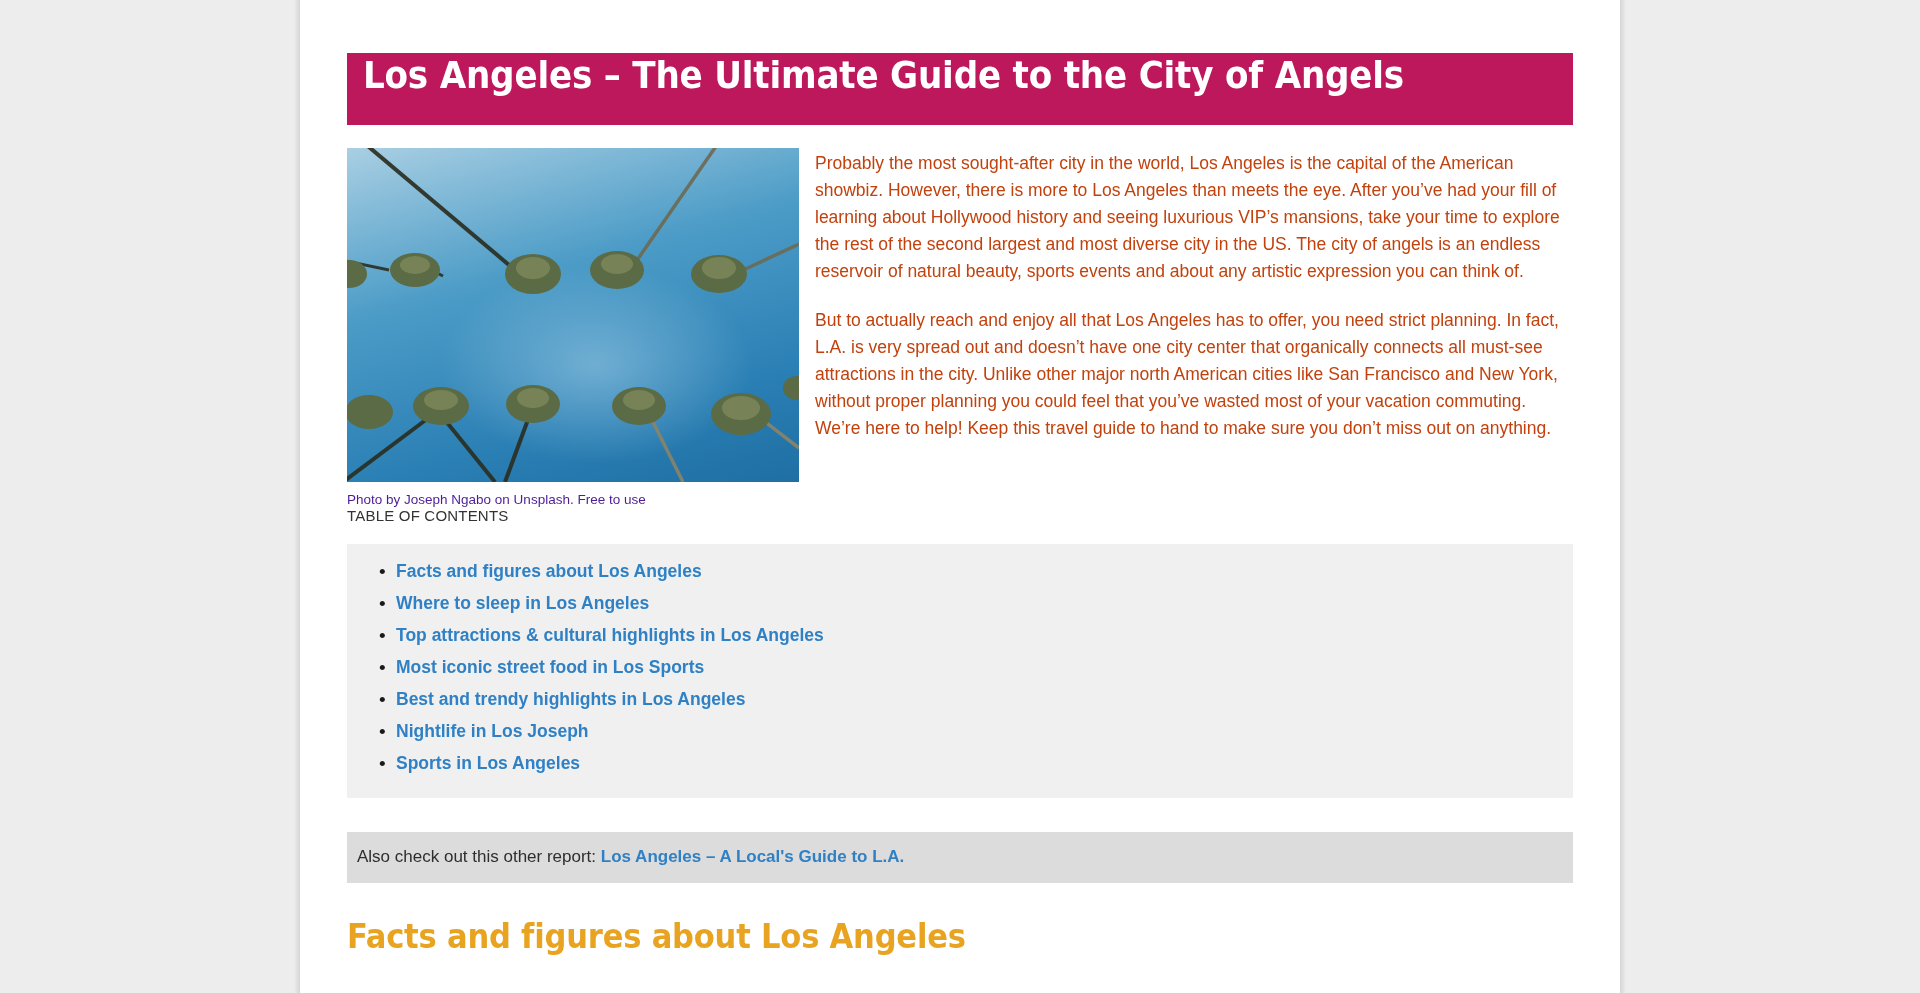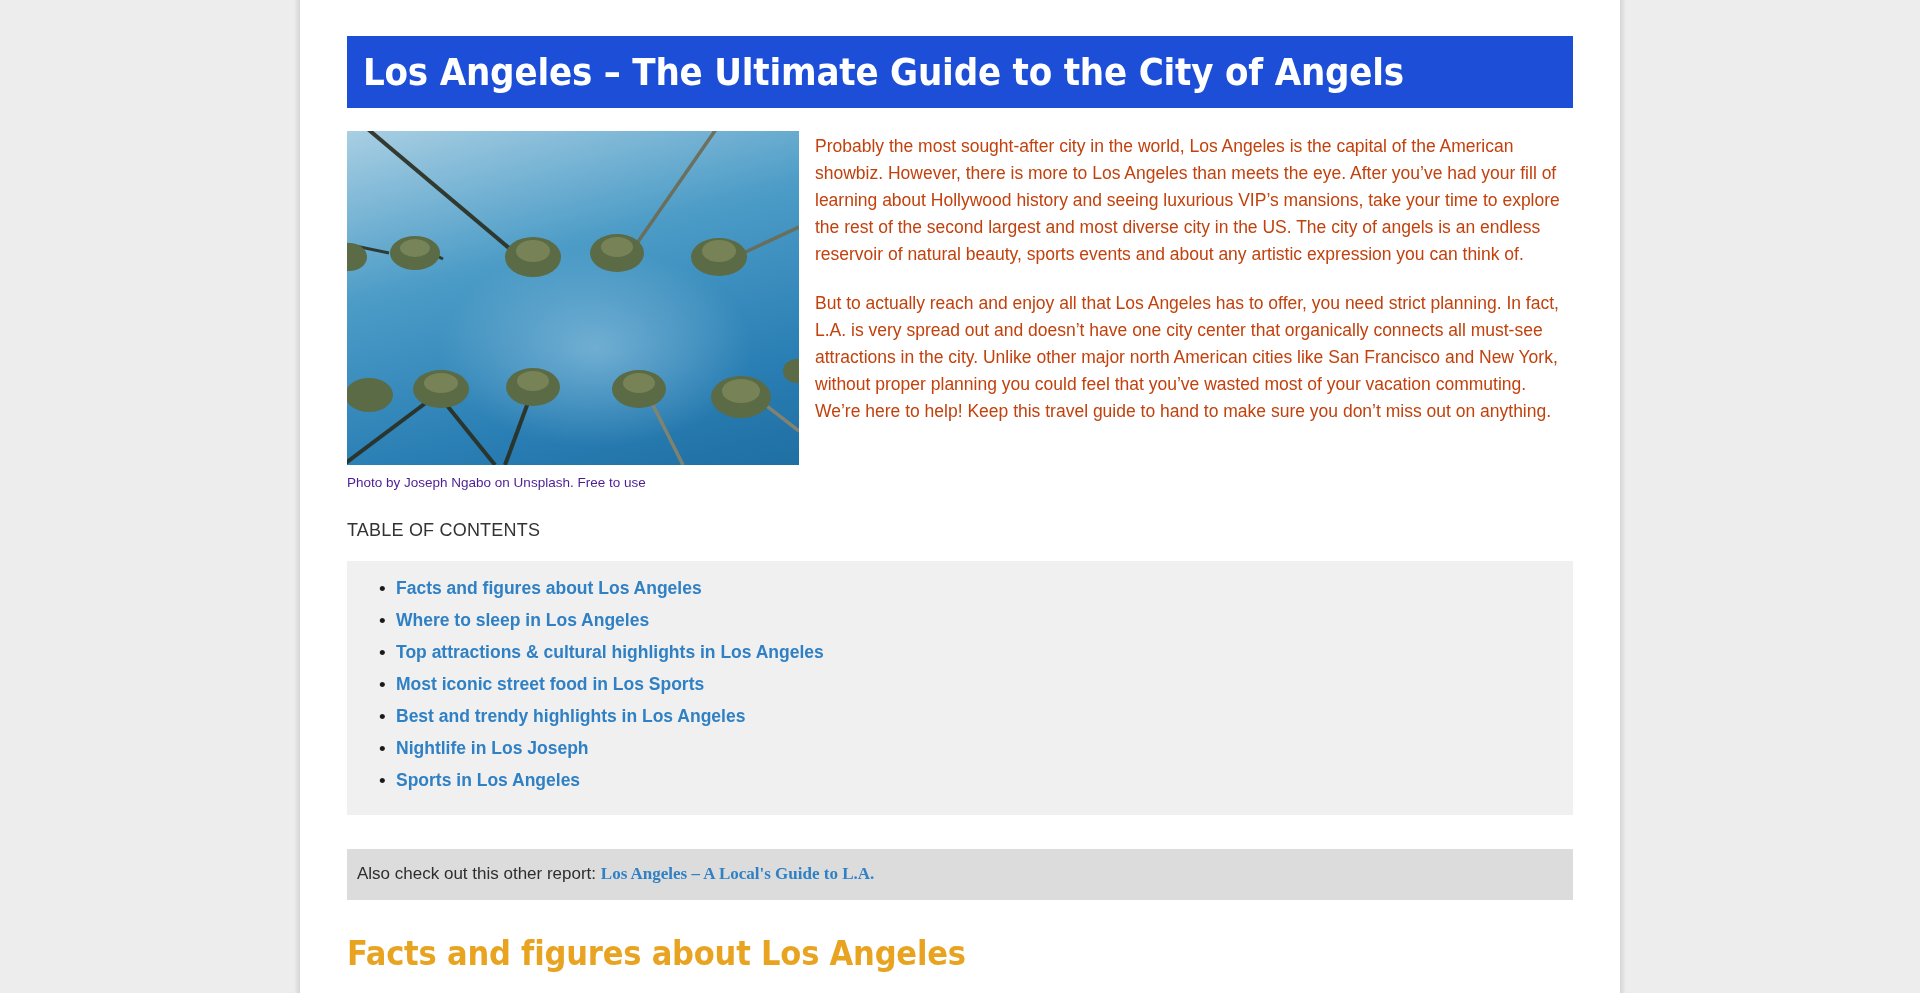--- a/index.html
+++ b/index.html
@@ -57,26 +57,25 @@
 
   .content {
     position: absolute;
     left: 47px;
     top: 0;
     width: 1226px;
   }
 
   
   .title-bar {
-    margin-top: 36px;
-    background: #1d4ed8;
+    margin-top: 53px;
+    background: #be185d;
     color: #ffffff;
     height: 72px;
     display: flex;
-    align-items: center;
     padding: 0 16px;
   }
   .title-bar h1 {
     margin: 0;
     font-family: "Liberation Sans Narrow", "DejaVu Sans Condensed", "Liberation Sans", sans-serif;
     font-size: 38px;
     font-weight: 700;
     letter-spacing: -0.2px;
     white-space: nowrap;
   }
@@ -120,22 +119,21 @@
     margin: 0 0 22px 0;
     font-size: 17.5px;
     line-height: 27px;
     color: #c2410c;
     font-family: "Liberation Sans", sans-serif;
   }
   .intro-text p:last-child { margin-bottom: 11px; }
 
   
   .toc-label {
-    margin-top: 30px;
-    font-size: 18px;
+    font-size: 15px;
     color: #333333;
     letter-spacing: 0.2px;
   }
   .toc-box {
     margin-top: 20px;
     background: #f0f0f0;
     padding: 14px 0 16px 0;
   }
   .toc-box ul {
     margin: 0;
@@ -170,21 +168,20 @@
     margin-top: 34px;
     background: #dcdcdc;
     padding: 15px 10px 16px 10px;
     font-size: 17px;
     color: #2e2e2e;
   }
   .also-box a {
     color: #2f80c4;
     font-weight: 700;
     text-decoration: none;
-    font-family: Liberation Serif, serif;
   }
 
   
   .section-heading {
     margin-top: 33px;
     color: #e8a421;
     font-family: "Liberation Sans Narrow", "DejaVu Sans Condensed", "Liberation Sans", sans-serif;
     font-size: 34px;
     font-weight: 700;
     letter-spacing: -0.2px;

